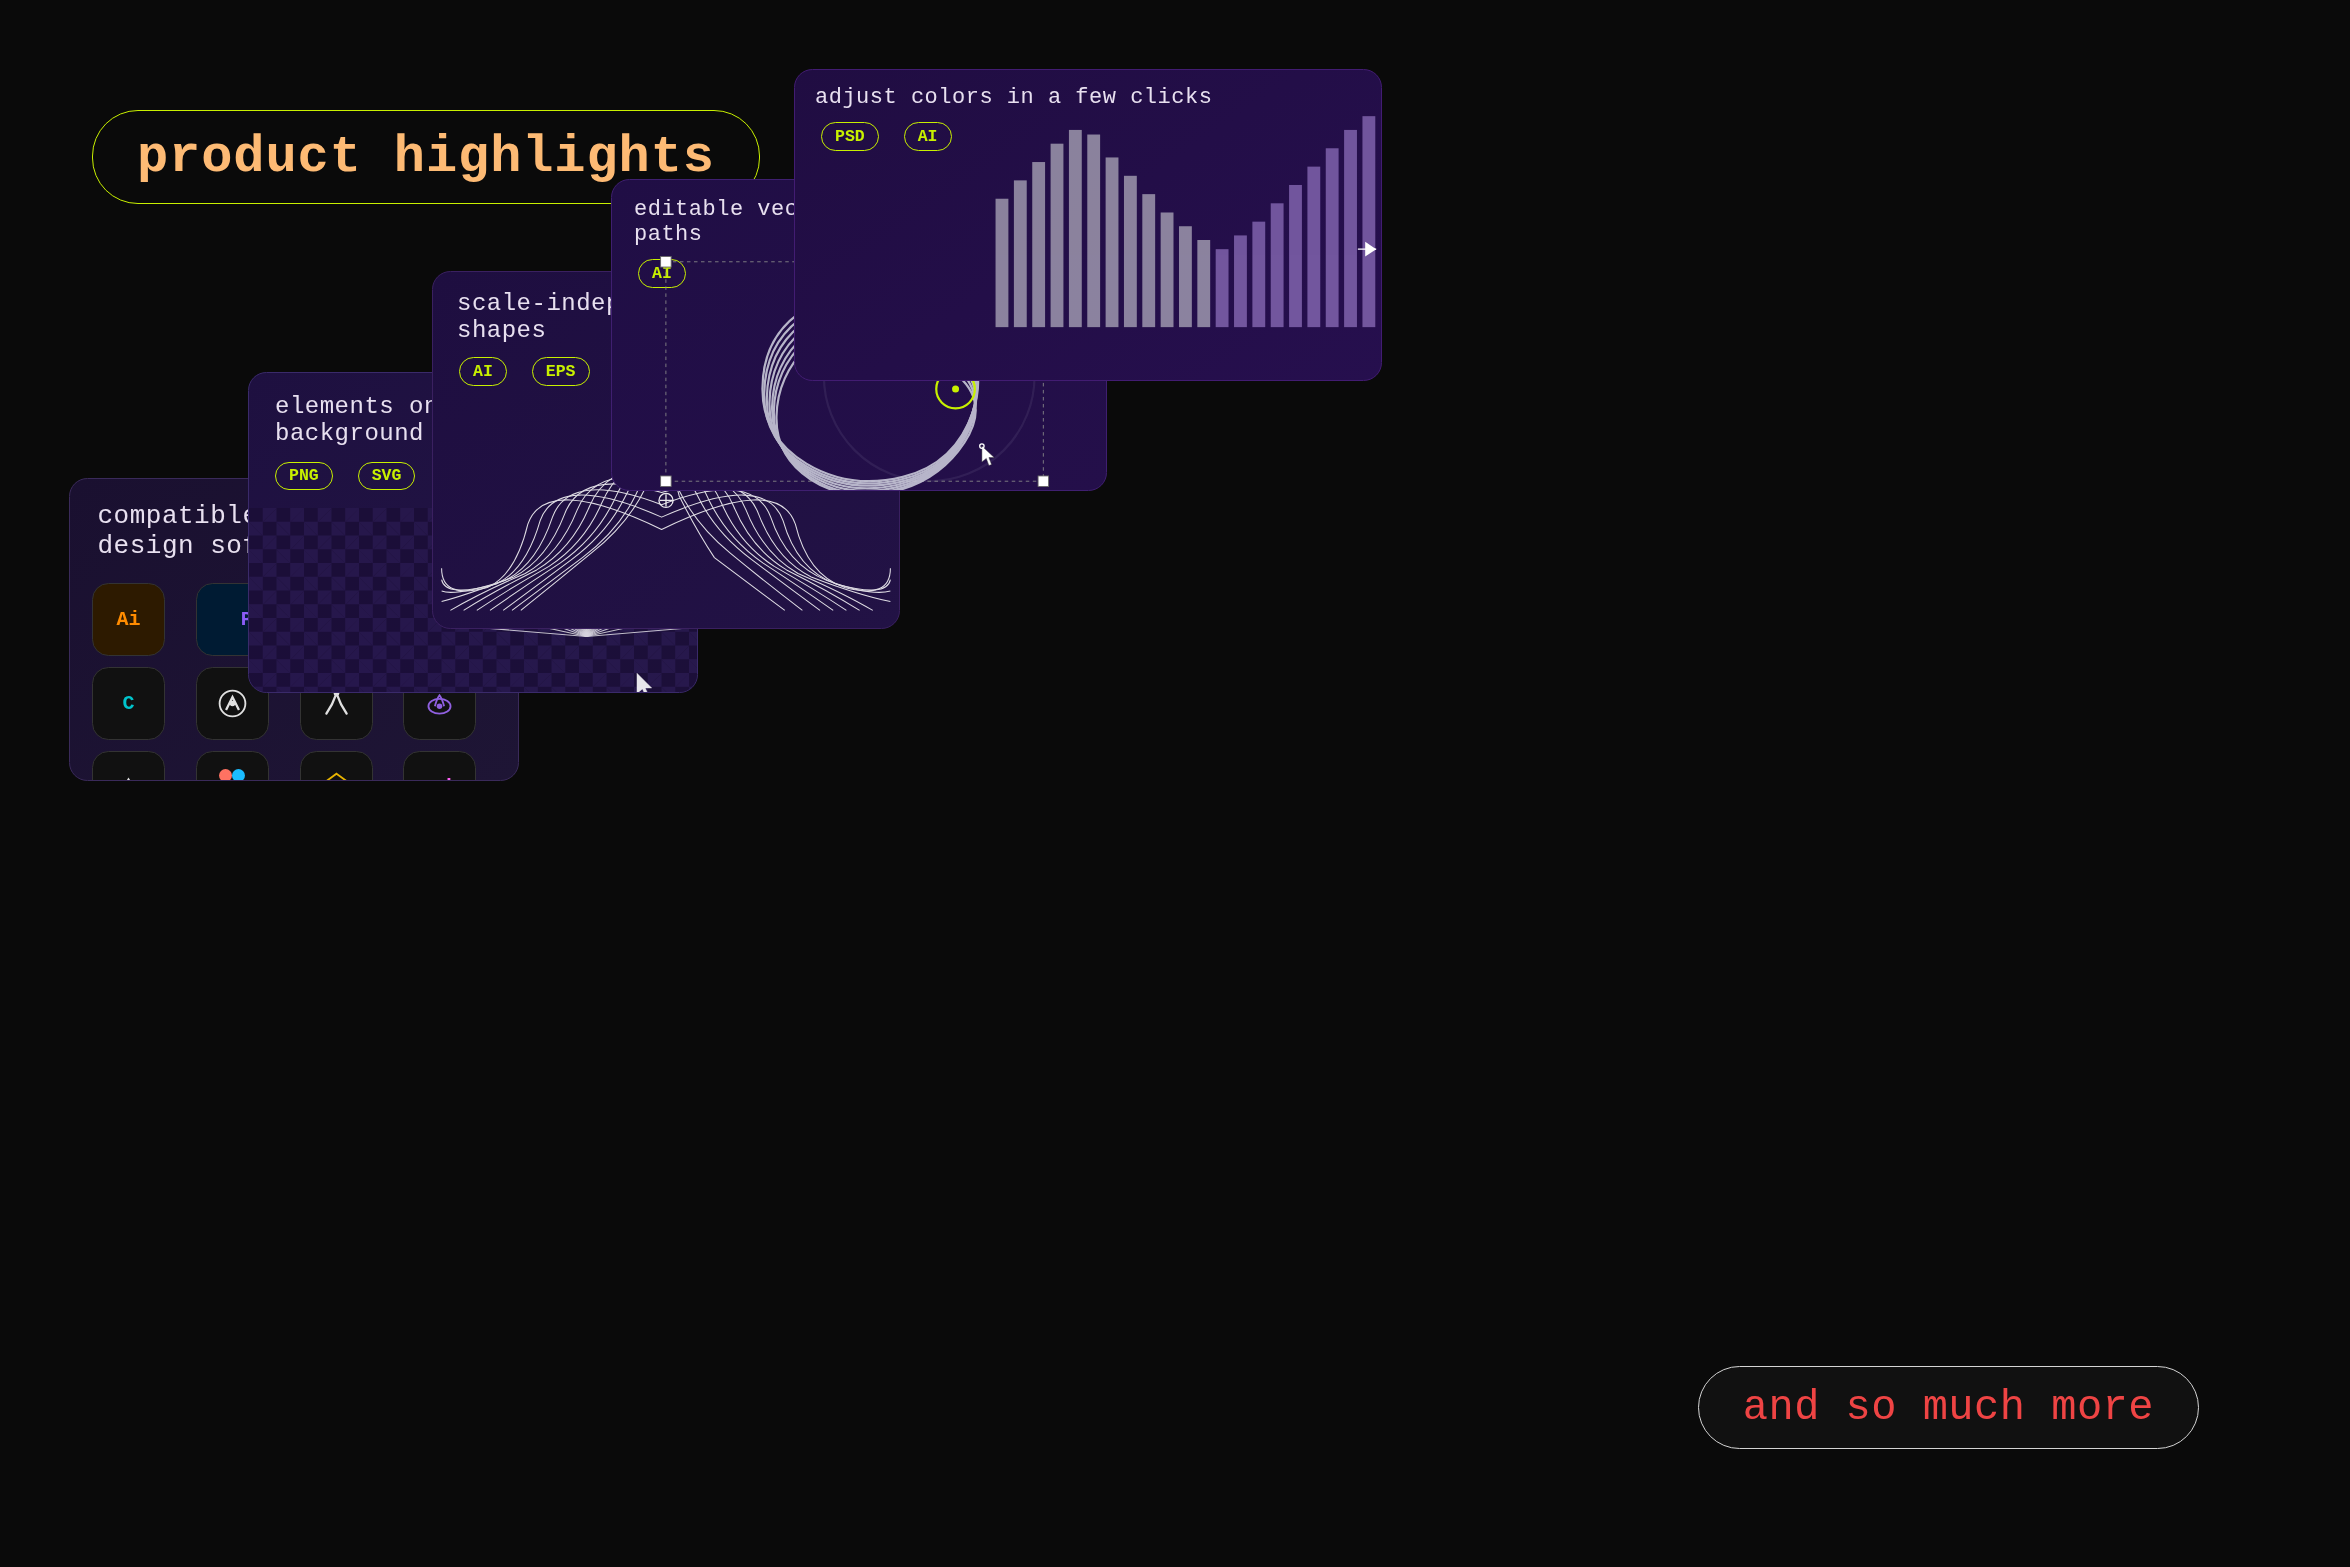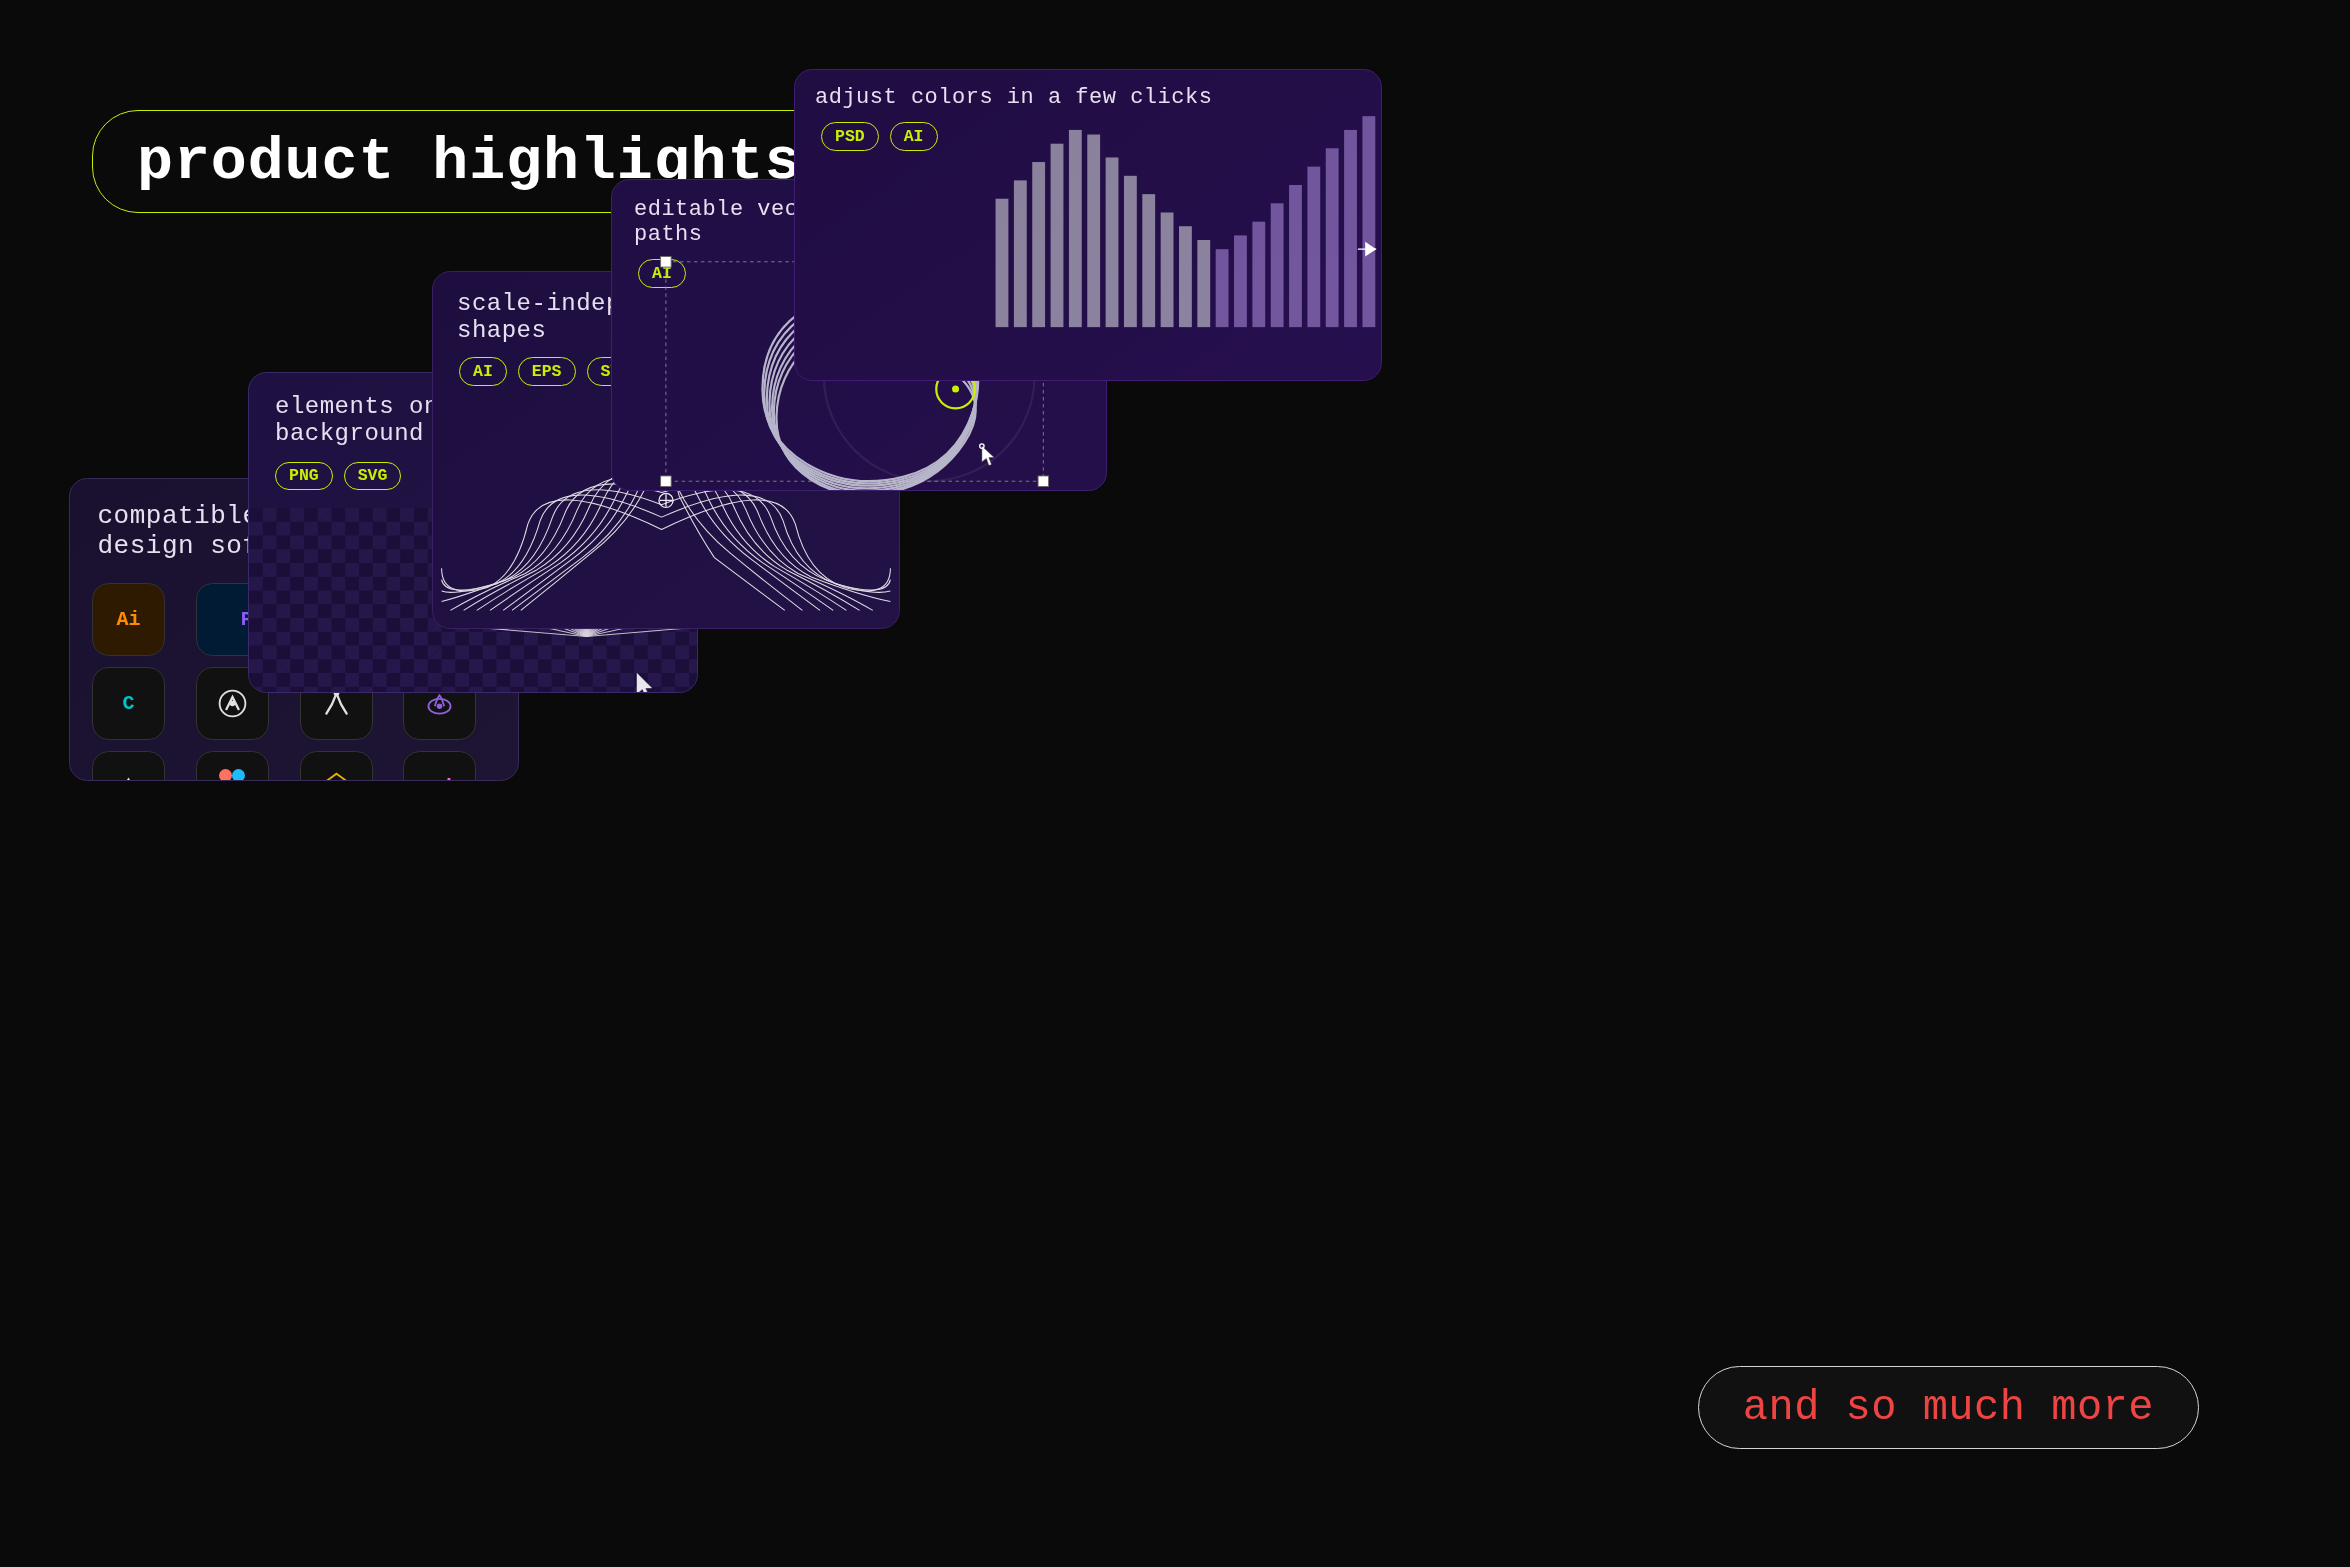--- a/index.html
+++ b/index.html
@@ -18,22 +18,22 @@
       position: absolute;
       top: 110px;
       left: 92px;
       border: 1.8px solid #c8f000;
       border-radius: 46px;
       padding: 16.5px 44px;
       background: transparent;
     }
 
     .product-highlights-badge span {
-      color: #ffffff;
-      font-size: 60px;
+      color: #fdba74;
+      font-size: 52px;
       font-weight: 700;
       letter-spacing: 0.9px;
       font-family: 'Courier New', Courier, monospace;
     }
 
     
     .card {
       position: absolute;
       border-radius: 18.4px;
       overflow: hidden;
@@ -105,21 +105,21 @@
     .card-transparent .card-header {
       padding: 20px 26px 9.2px;
       font-size: 24px;
       color: #e8e0f0;
       letter-spacing: 0.5px;
       font-family: 'Courier New', Courier, monospace;
     }
 
     .format-badges {
       display: flex;
-      gap: 11px;
+      gap: 25px;
       padding: 5.5px 26px 7.3px;
     }
 
     .format-badge {
       border: 1.4px solid #c8f000;
       border-radius: 18.4px;
       padding: 3.7px 13px;
       font-size: 16.5px;
       color: #c8f000;
       font-family: 'Courier New', Courier, monospace;

